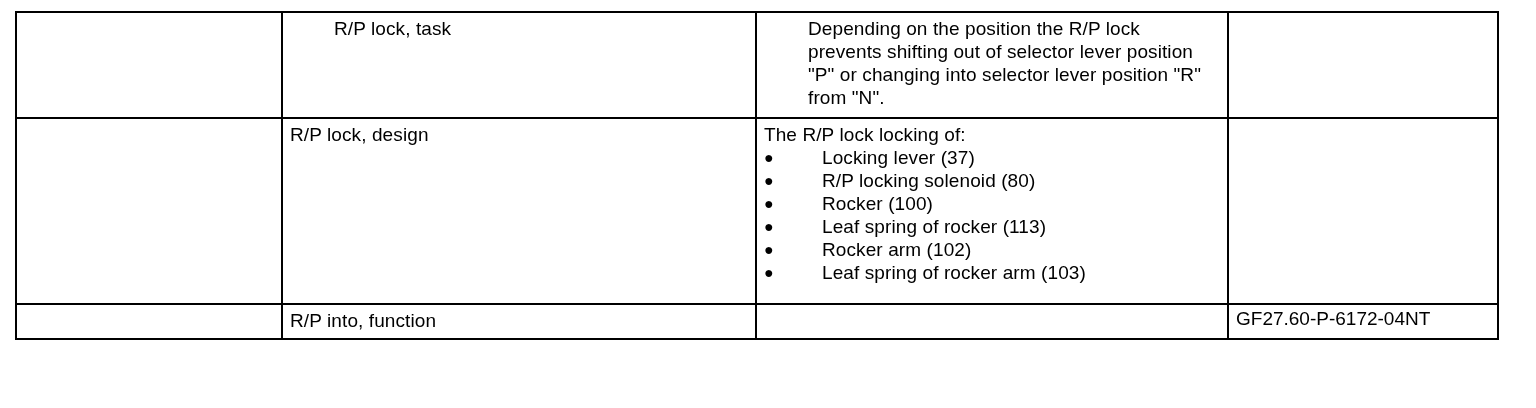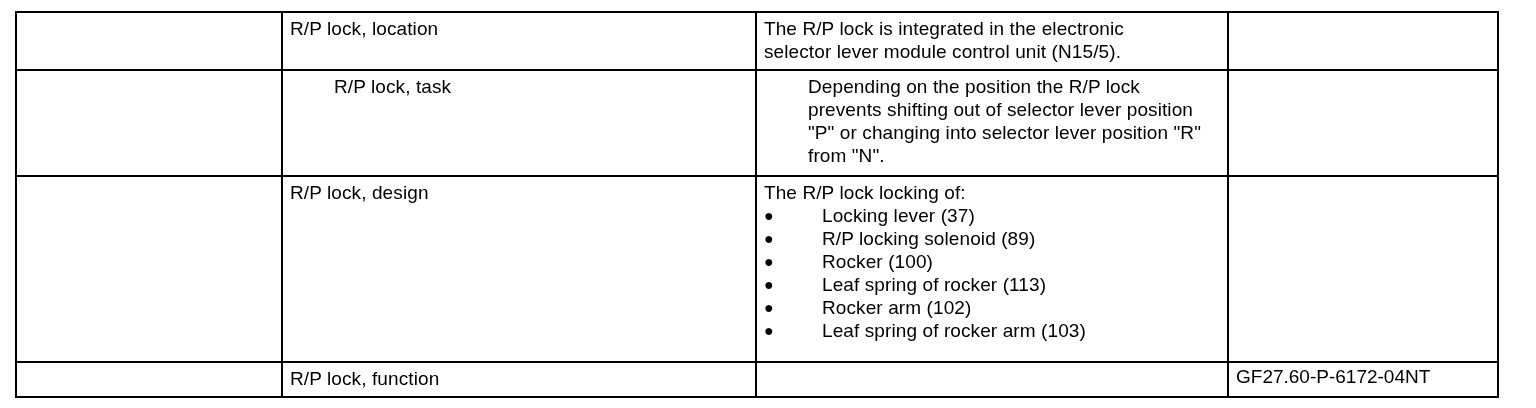--- a/index.html
+++ b/index.html
@@ -94,35 +94,20 @@
 
   <table class="spec-table">
     <colgroup>
       <col class="col-blank">
       <col class="col-label">
       <col class="col-desc">
       <col class="col-ref">
     </colgroup>
     <tbody>
 
-      <tr class="row-loc">
-        <td class="cell-empty"></td>
-        <td>
-          <div class="cell-pad">R/P lock, location</div>
-        </td>
-        <td>
-          <div class="cell-pad">
-            <div class="desc-line">The R/P lock is integrated in the electronic</div>
-            <div class="desc-line">selector lever module control unit (N15/5).</div>
-          </div>
-        </td>
-        <td>
-          <div class="ref-text"></div>
-        </td>
-      </tr>
 
       <tr class="row-task">
         <td class="cell-empty"></td>
         <td>
           <div class="cell-pad">R/P lock, task</div>
         </td>
         <td>
           <div class="cell-pad">
             <div class="desc-line">Depending on the position the R/P lock</div>
             <div class="desc-line">prevents shifting out of selector lever position</div>
@@ -143,21 +128,21 @@
         <td>
           <div class="cell-pad">
             <div class="desc-line">The R/P lock locking of:</div>
             <ul class="bullet-list">
               <li>
                 <span class="bullet-mark">●</span>
                 <span class="bullet-text">Locking lever (37)</span>
               </li>
               <li>
                 <span class="bullet-mark">●</span>
-                <span class="bullet-text">R/P locking solenoid (89)</span>
+                <span class="bullet-text">R/P locking solenoid (80)</span>
               </li>
               <li>
                 <span class="bullet-mark">●</span>
                 <span class="bullet-text">Rocker (100)</span>
               </li>
               <li>
                 <span class="bullet-mark">●</span>
                 <span class="bullet-text">Leaf spring of rocker (113)</span>
               </li>
               <li>
@@ -172,21 +157,21 @@
           </div>
         </td>
         <td>
           <div class="ref-text"></div>
         </td>
       </tr>
 
       <tr class="row-func">
         <td class="cell-empty"></td>
         <td>
-          <div class="cell-pad">R/P lock, function</div>
+          <div class="cell-pad">R/P into, function</div>
         </td>
         <td>
           <div class="cell-pad"></div>
         </td>
         <td>
           <div class="ref-text">GF27.60-P-6172-04NT</div>
         </td>
       </tr>
 
     </tbody>

